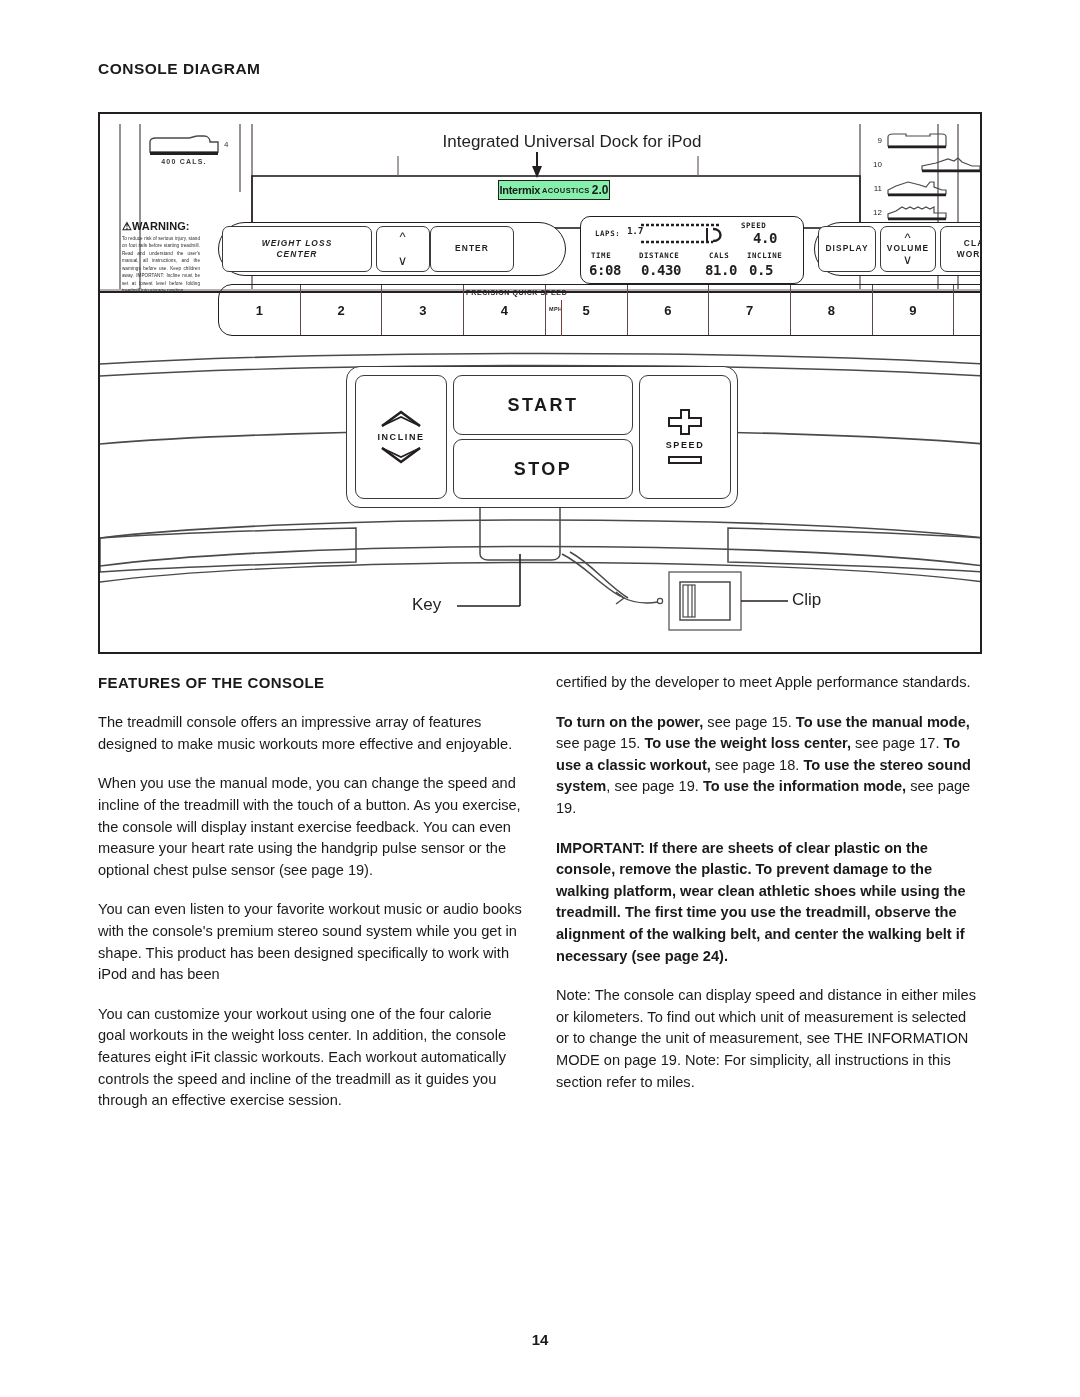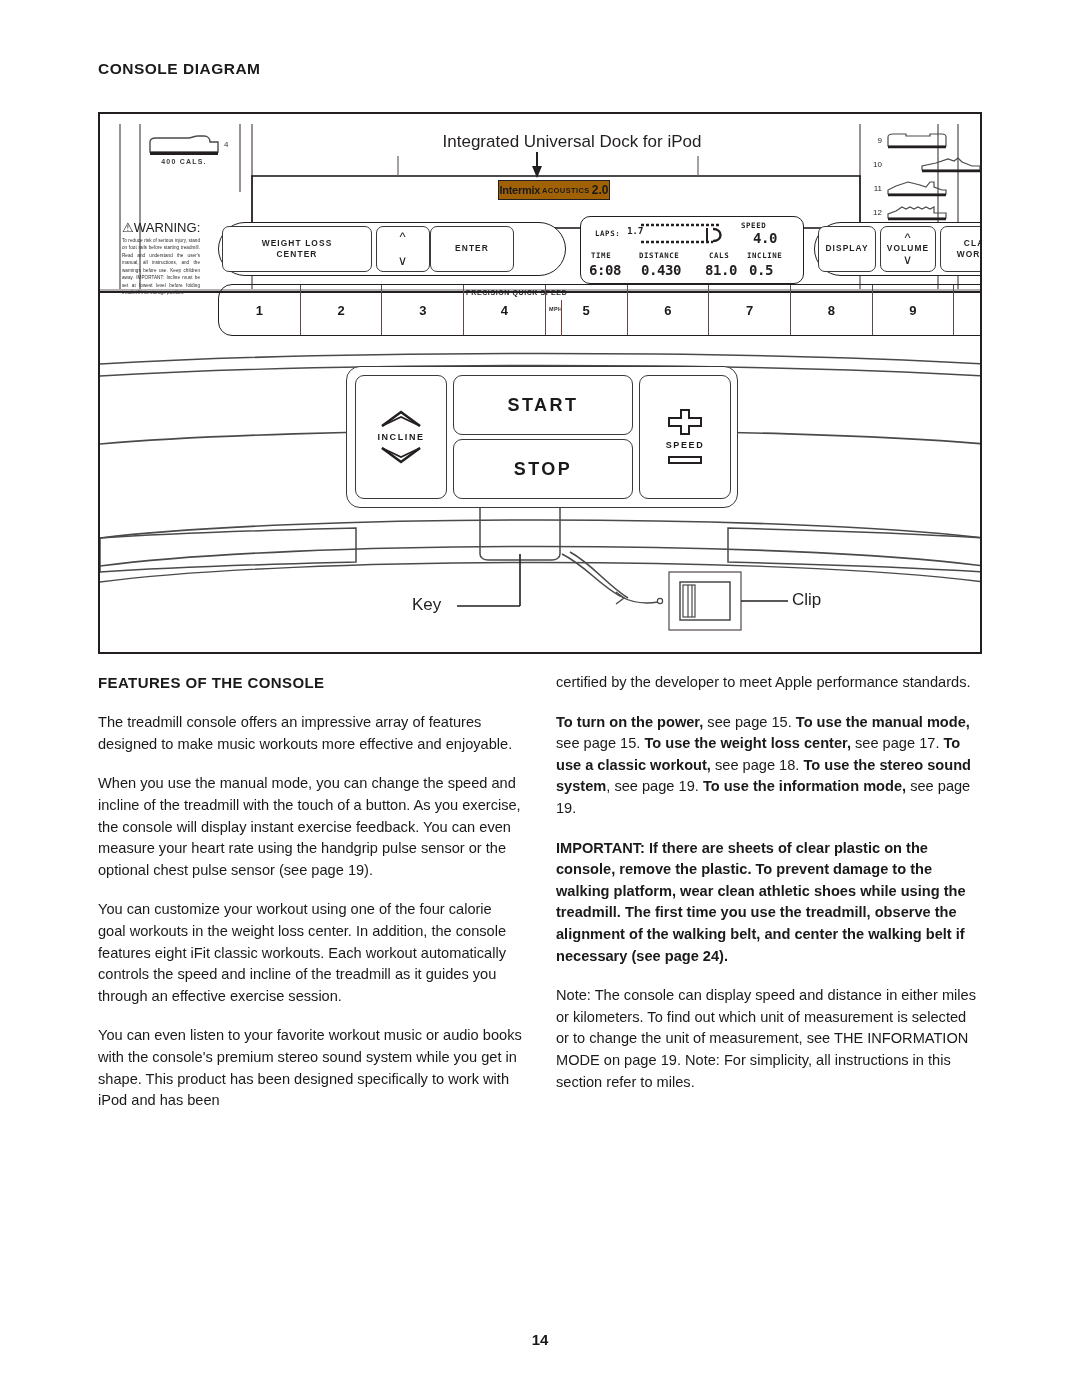--- a/index.html
+++ b/index.html
@@ -31,35 +31,35 @@
   #cals-num{left:124px;top:26px;font-size:8px;color:#3a3a3a;}
 
   
   #dock-caption{
     left:232px;top:18px;width:480px;text-align:center;font-size:17px;color:#231f20;
   }
 
   
   #intermix-logo{
     left:398px;top:66px;width:112px;height:20px;
-    border:1.5px solid #231f20;background:#a16207;
+    border:1.5px solid #231f20;background:#86efac;
     display:flex;align-items:center;justify-content:center;gap:2px;
     box-sizing:border-box;
   }
   #intermix-logo .w1{font-weight:bold;font-size:11px;letter-spacing:-.3px;}
   #intermix-logo .w2{font-size:7.5px;letter-spacing:.4px;font-weight:bold;}
   #intermix-logo .w3{font-weight:bold;font-size:12px;}
 
   
   .profile-row{position:absolute;display:flex;align-items:center;gap:4px;}
   .profile-row .pnum{font-size:8px;color:#231f20;width:12px;text-align:right;}
 
   
   #warning-block{left:22px;top:106px;width:78px;}
-  #warning-head{font-size:13px;font-weight:normal;letter-spacing:.1px;}
+  #warning-head{font-size:11px;font-weight:bold;letter-spacing:.1px;}
   #warning-body{font-size:4.6px;line-height:1.62;text-align:justify;color:#2a2a2a;margin-top:2px;letter-spacing:.05px;}
 
   
   .btnbar{
     position:absolute;border:1.6px solid #231f20;box-sizing:border-box;
     display:flex;align-items:stretch;background:#fff;
   }
   .key{
     border:1.3px solid #3a3a3a;border-radius:7px;box-sizing:border-box;
     display:flex;flex-direction:column;align-items:center;justify-content:center;
@@ -226,21 +226,21 @@
     </div>
 
     <div class="dg" id="warning-block">
       <div id="warning-head">
         <span>⚠</span><span>WARNING:</span>
       </div>
       <div id="warning-body">To reduce risk of serious injury, stand on foot rails before starting treadmill. Read and understand the user's manual, all instructions, and the warnings before use. Keep children away. IMPORTANT: Incline must be set at lowest level before folding treadmill into storage position.</div>
     </div>
 
     <div class="btnbar" style="left:118px;top:108px;width:348px;height:54px;border-radius:27px;padding:3px;">
-      <div class="key" style="flex:0 0 150px;" id="weight-loss-center-button">
+      <div class="key" style="flex:0 0 150px;font-style:italic;" id="weight-loss-center-button">
         <span>WEIGHT LOSS</span>
         <span>CENTER</span>
       </div>
       <div class="key" style="flex:0 0 54px;margin-left:4px;">
         <span class="chev">^</span>
         <span class="chev" style="margin-top:14px;">∨</span>
       </div>
       <div class="key" style="flex:0 0 84px;margin-left:0;">
         <span>ENTER</span>
       </div>
@@ -355,22 +355,22 @@
 
     <div class="callout" style="left:312px;top:481px;">Key</div>
     <div class="callout" style="left:692px;top:476px;">Clip</div>
 
   </div>
 
   <div class="col" id="left-col">
     <div class="h2">FEATURES OF THE CONSOLE</div>
     <p class="p">The treadmill console offers an impressive array of features designed to make music workouts more effective and enjoyable.</p>
     <p class="p">When you use the manual mode, you can change the speed and incline of the treadmill with the touch of a button. As you exercise, the console will display instant exercise feedback. You can even measure your heart rate using the handgrip pulse sensor or the optional chest pulse sensor (see page 19).</p>
+    <p class="p">You can even listen to your favorite workout music or audio books with the console's premium stereo sound system while you get in shape. This product has been designed specifically to work with iPod and has been</p>
     <p class="p">You can customize your workout using one of the four calorie goal workouts in the weight loss center. In addition, the console features eight iFit classic workouts. Each workout automatically controls the speed and incline of the treadmill as it guides you through an effective exercise session.</p>
-    <p class="p">You can even listen to your favorite workout music or audio books with the console's premium stereo sound system while you get in shape. This product has been designed specifically to work with iPod and has been</p>
   </div>
 
   <div class="col" id="right-col">
     <p class="p">certified by the developer to meet Apple performance standards.</p>
     <p class="p"><span class="b">To turn on the power,</span><span> see page 15. </span><span class="b">To use the manual mode,</span><span> see page 15. </span><span class="b">To use the weight loss center,</span><span> see page 17. </span><span class="b">To use a classic workout,</span><span> see page 18. </span><span class="b">To use the stereo sound system</span><span>, see page 19. </span><span class="b">To use the information mode,</span><span> see page 19.</span></p>
     <p class="p b">IMPORTANT: If there are sheets of clear plastic on the console, remove the plastic. To prevent damage to the walking platform, wear clean athletic shoes while using the treadmill. The first time you use the treadmill, observe the alignment of the walking belt, and center the walking belt if necessary (see page 24).</p>
     <p class="p">Note: The console can display speed and distance in either miles or kilometers. To find out which unit of measurement is selected or to change the unit of measurement, see THE INFORMATION MODE on page 19. Note: For simplicity, all instructions in this section refer to miles.</p>
   </div>
 
   <div id="page-number">14</div>

